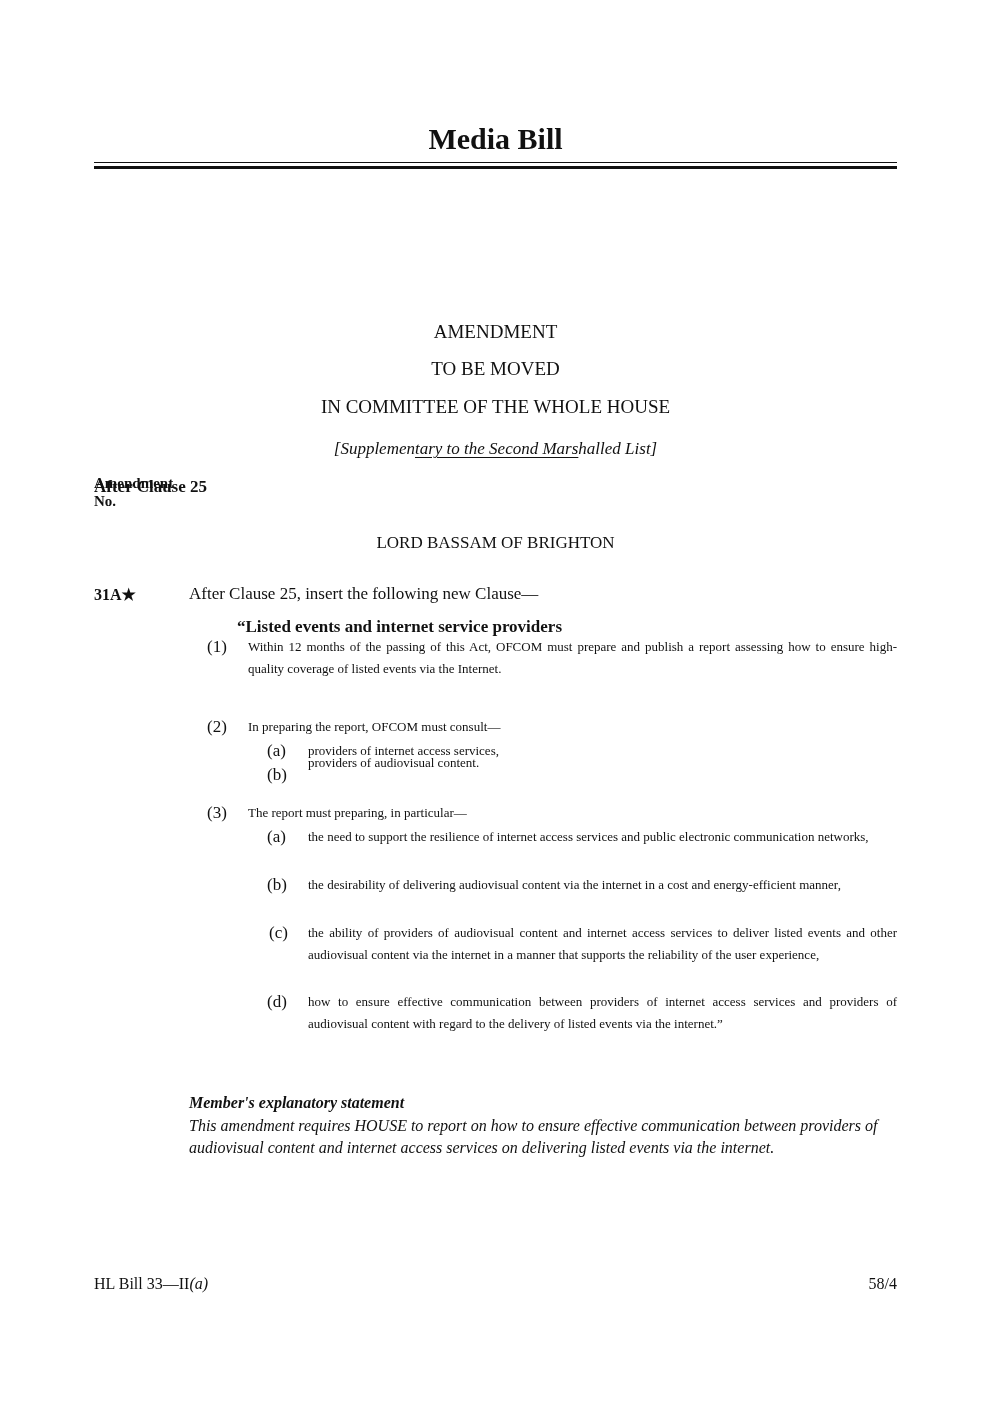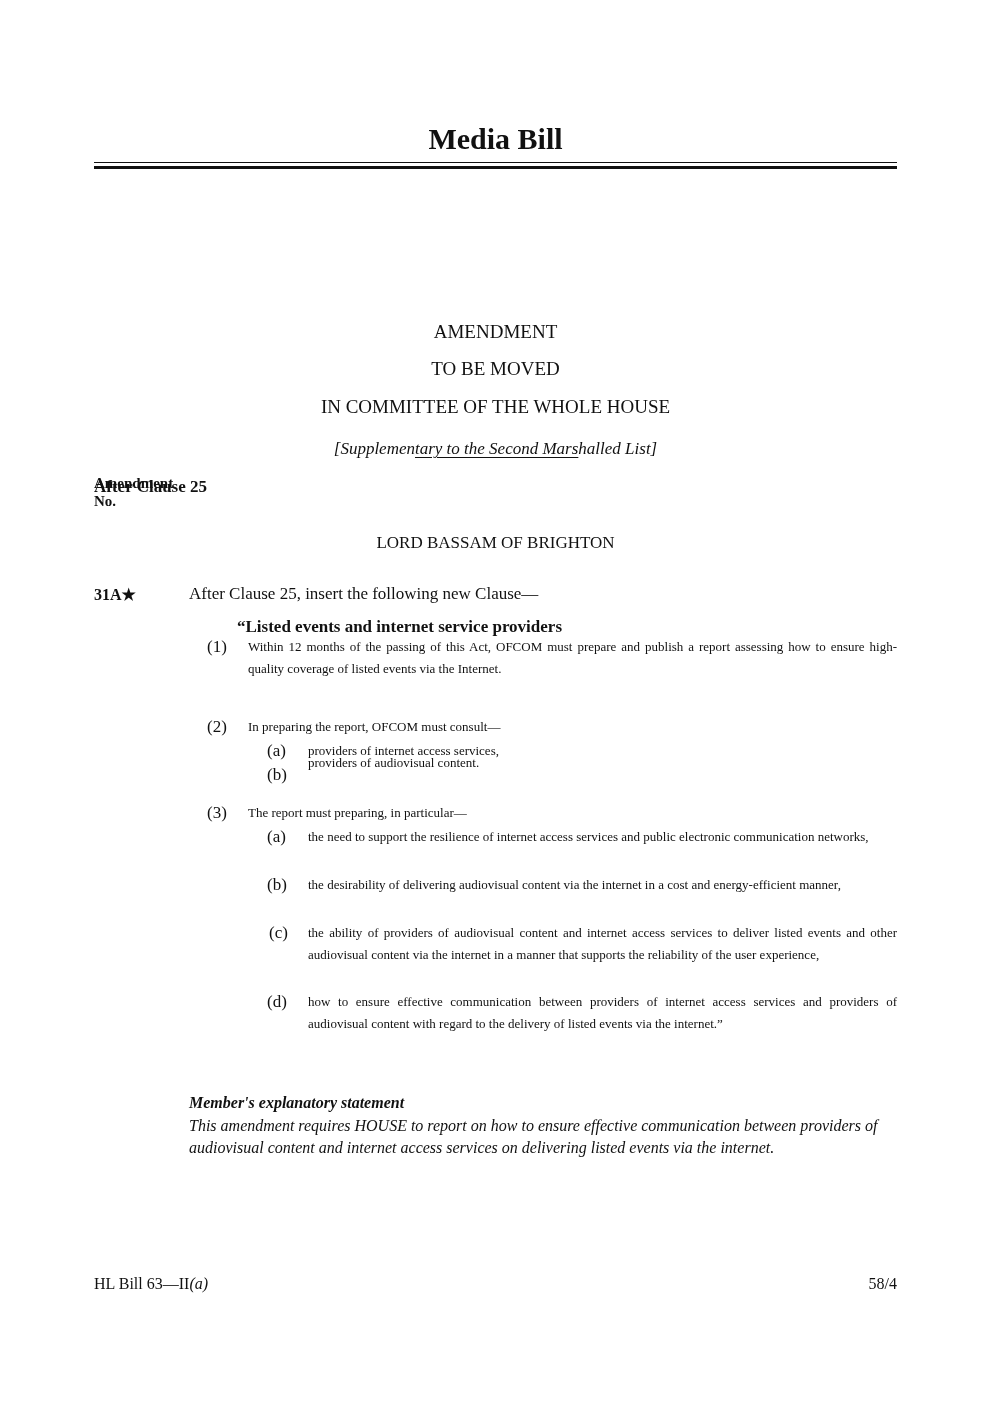--- a/index.html
+++ b/index.html
@@ -78,15 +78,15 @@
 <div class="body-text" style="left:308px; top:874px; width:589px;">the desirability of delivering audiovisual content via the internet in a cost and energy-efficient manner,</div>
 <div class="num" style="left:269px; top:922px;">(c)</div>
 <div class="body-text" style="left:308px; top:922px; width:589px;">the ability of providers of audiovisual content and internet access services to deliver listed events and other audiovisual content via the internet in a manner that supports the reliability of the user experience,</div>
 <div class="num" style="left:267px; top:991px;">(d)</div>
 <div class="body-text" style="left:308px; top:991px; width:589px;">how to ensure effective communication between providers of internet access services and providers of audiovisual content with regard to the delivery of listed events via the internet.”</div>
 
 <div class="abs expl-head">Member's explanatory statement</div>
 <div class="abs expl-text">This amendment requires HOUSE to report on how to ensure effective communication between providers of audiovisual content and internet access services on delivering listed events via the internet.</div>
 
 <div class="abs footer-left">
-  <span>HL Bill 63—II</span><i>(a)</i>
+  <span>HL Bill 33—II</span><i>(a)</i>
 </div>
 <div class="abs footer-right">58/4</div>
 
 </body></html>

